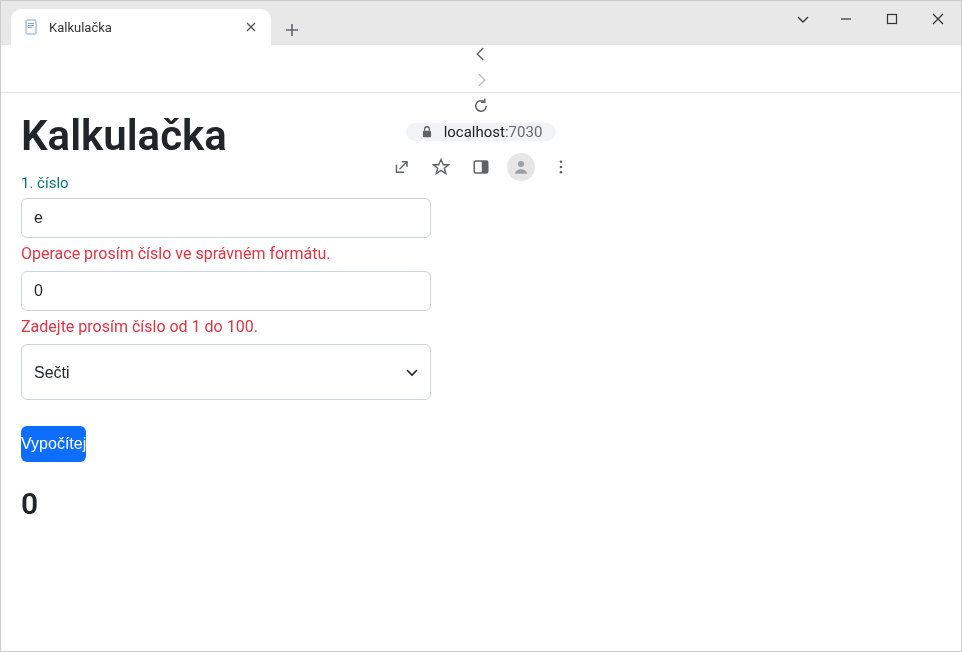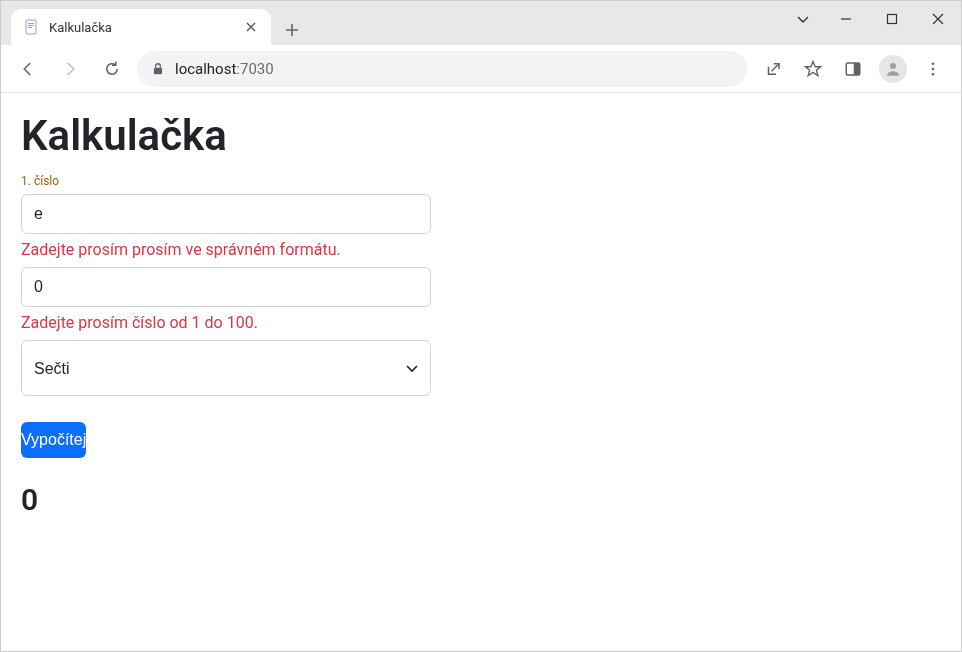--- a/index.html
+++ b/index.html
@@ -62,20 +62,21 @@
     .chevron-ctrl { width: 40px; display:flex; align-items:center; justify-content:center; cursor:pointer; }
 
     .toolbar {
       height: 48px;
       background: #fff;
       display: flex;
       align-items: center;
       padding: 0 10px;
       gap: 8px;
       border-bottom: 1px solid #e5e5e5;
+      flex-direction: column;
     }
     .tb-btn {
       width: 34px; height: 34px;
       display: flex; align-items: center; justify-content: center;
       border-radius: 50%;
       color: #5f6368; cursor: pointer;
     }
     .tb-btn.disabled { color: #bdbdbd; cursor: default; }
     .address-bar {
       flex: 1;
@@ -102,23 +103,23 @@
     }
     h1.page-title {
       font-size: 42px;
       font-weight: 600;
       margin-bottom: 14px;
       color: #212529;
     }
     .form-group { margin-bottom: 6px; max-width: 410px; }
     .form-label {
       display: block;
-      font-size: 12px;
+      font-size: 15px;
       margin-bottom: 6px;
-      color: #a16207;
+      color: #0f766e;
     }
     .form-control {
       width: 100%;
       height: 40px;
       padding: 8px 12px;
       font-size: 16px;
       border: 1px solid #ced4da;
       border-radius: 6px;
       background: #fff;
       color: #212529;
@@ -286,21 +287,21 @@
     </div>
   </div>
 </div>
 
 <div class="page">
   <h1 class="page-title">Kalkulačka</h1>
 
   <div class="form-group">
     <label class="form-label">1. číslo</label>
     <input class="form-control" type="text" value="e" style="">
-    <div class="error-text">Zadejte prosím prosím ve správném formátu.</div>
+    <div class="error-text">Operace prosím číslo ve správném formátu.</div>
   </div>
 
   <div class="form-group">
     <input class="form-control" type="text" value="0" style="">
     <div class="error-text">Zadejte prosím číslo od 1 do 100.</div>
   </div>
 
   <div class="form-group">
     <div class="select-wrap">
       <select class="form-select">

